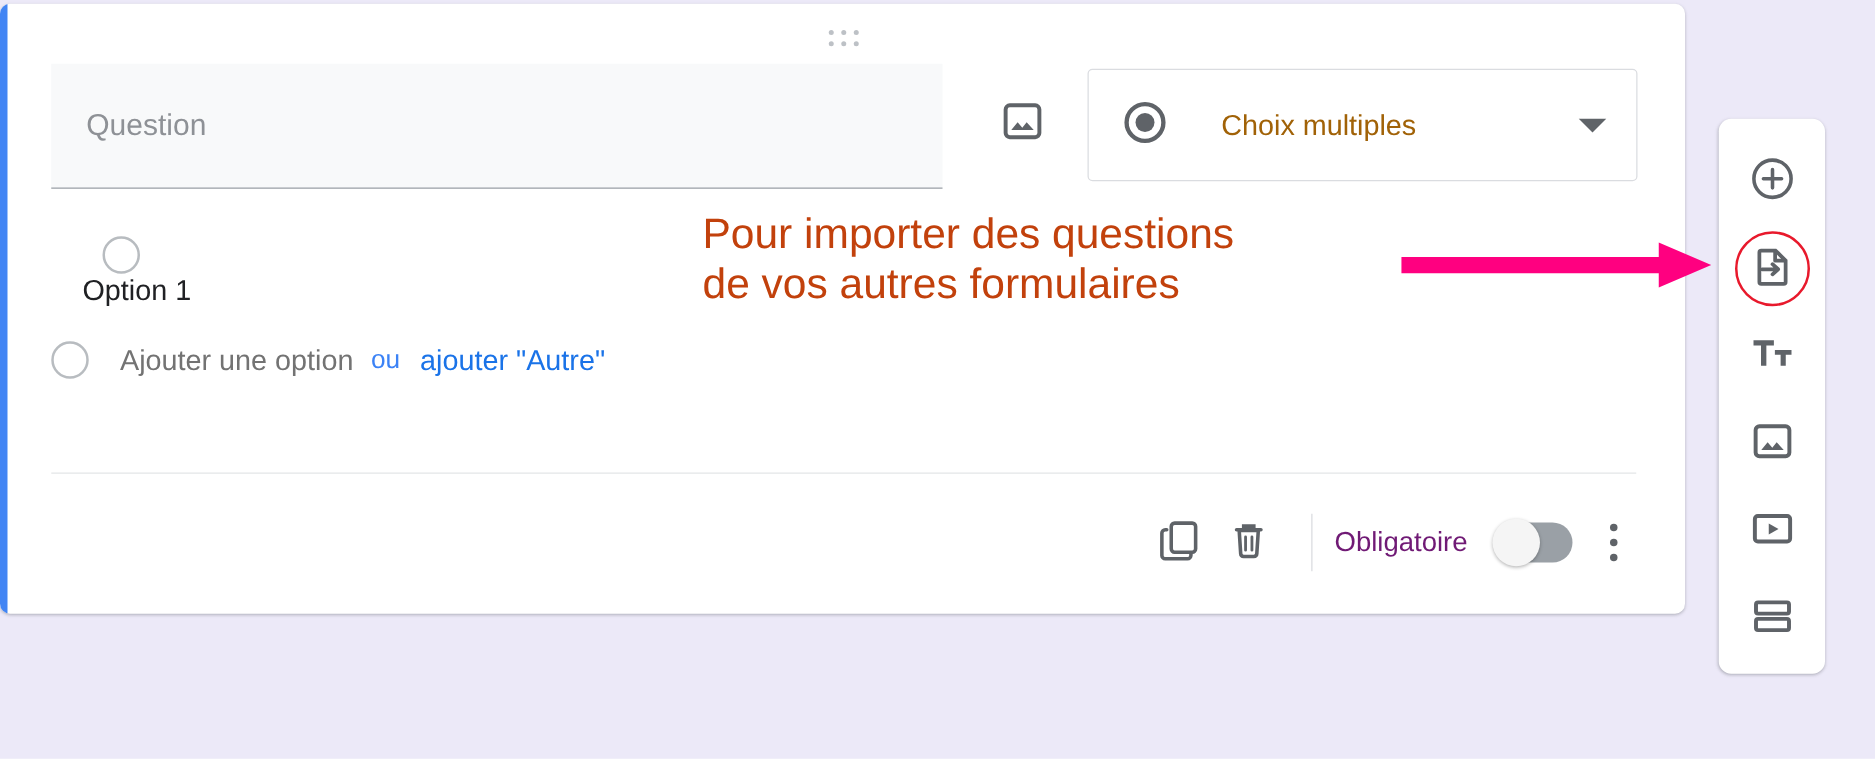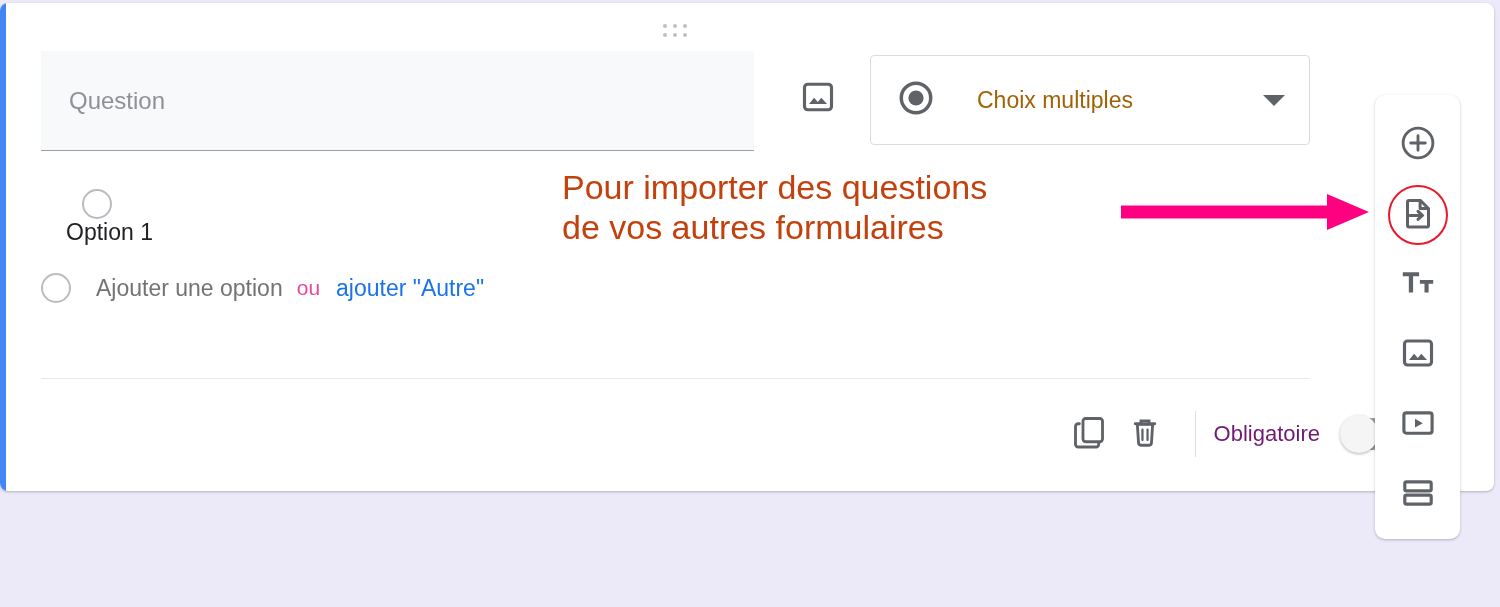--- a/index.html
+++ b/index.html
@@ -13,21 +13,21 @@
     font-family: "Liberation Sans", sans-serif;
     position: relative;
     overflow: hidden;
   }
 
   
   .question-card {
     position: absolute;
     left: 0px;
     top: 3px;
-    width: 1494px;
+    width: 1348px;
     height: 488px;
     background: #ffffff;
     border-radius: 8px;
     box-shadow: 0 1px 3px rgba(60,64,67,0.22), 0 1px 2px rgba(60,64,67,0.12);
     overflow: hidden;
   }
   .card-left-accent {
     position: absolute;
     left: 0;
     top: 0;
@@ -134,21 +134,21 @@
   }
   .option-text {
     margin-left: 25px;
     font-size: 23px;
   }
   .option-text.filled { color: #202124; }
   .option-text.muted  { color: #737373; }
   .ou-text {
     margin-left: 14px;
     font-size: 21px;
-    color: #ec4899;
+    color: #3b82f6;
   }
   .link-text {
     margin-left: 16px;
     font-size: 23px;
     color: #1a73e8;
   }
 
   .card-divider {
     position: absolute;
     left: 41px;

